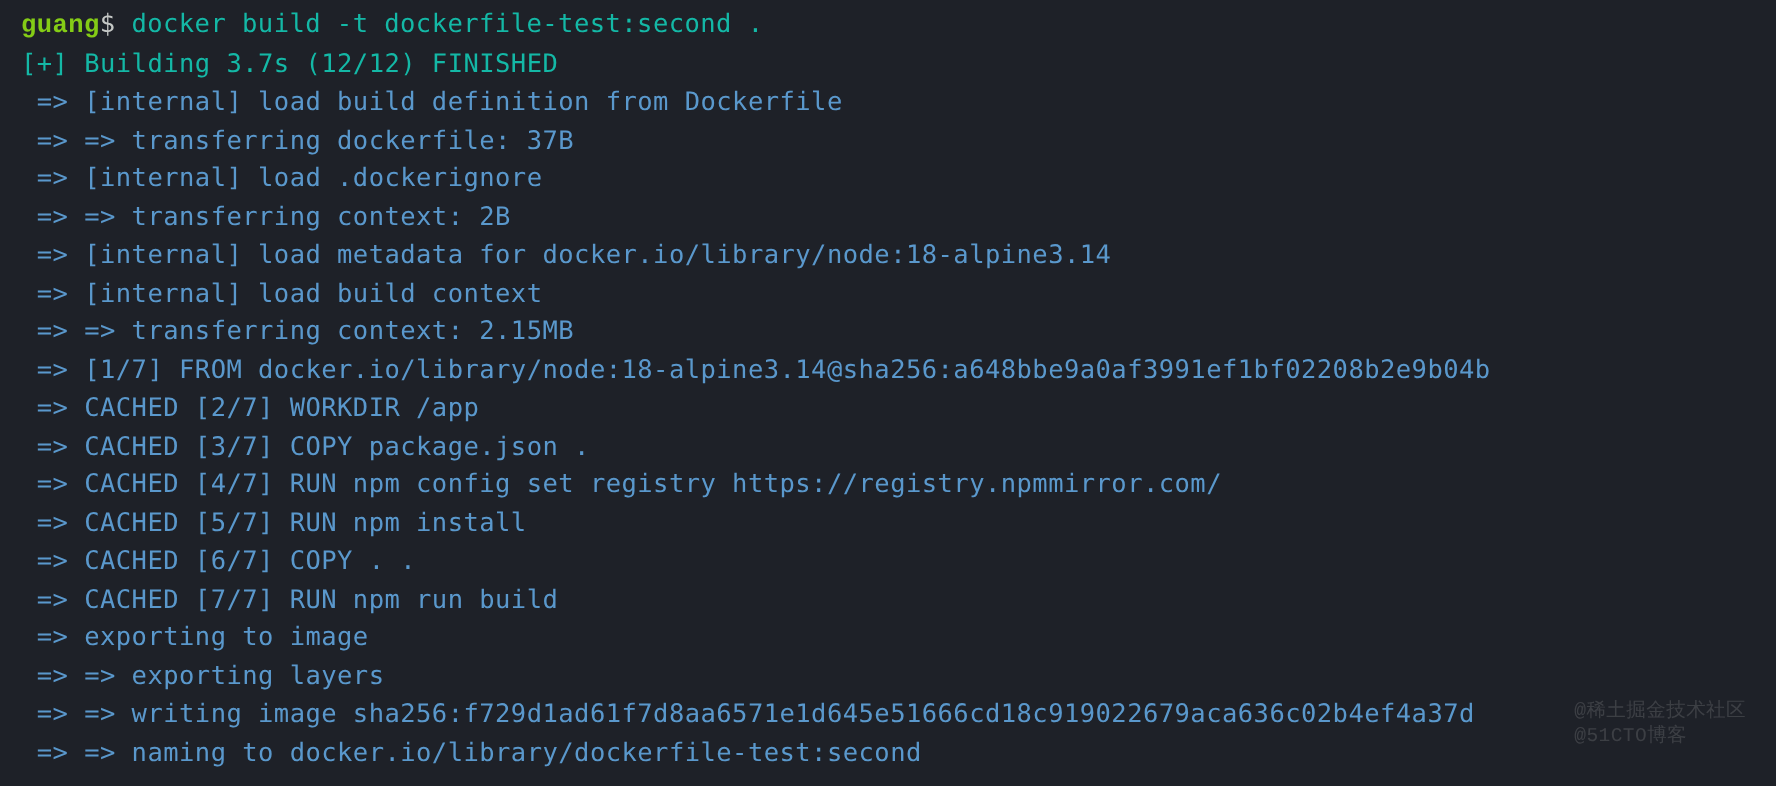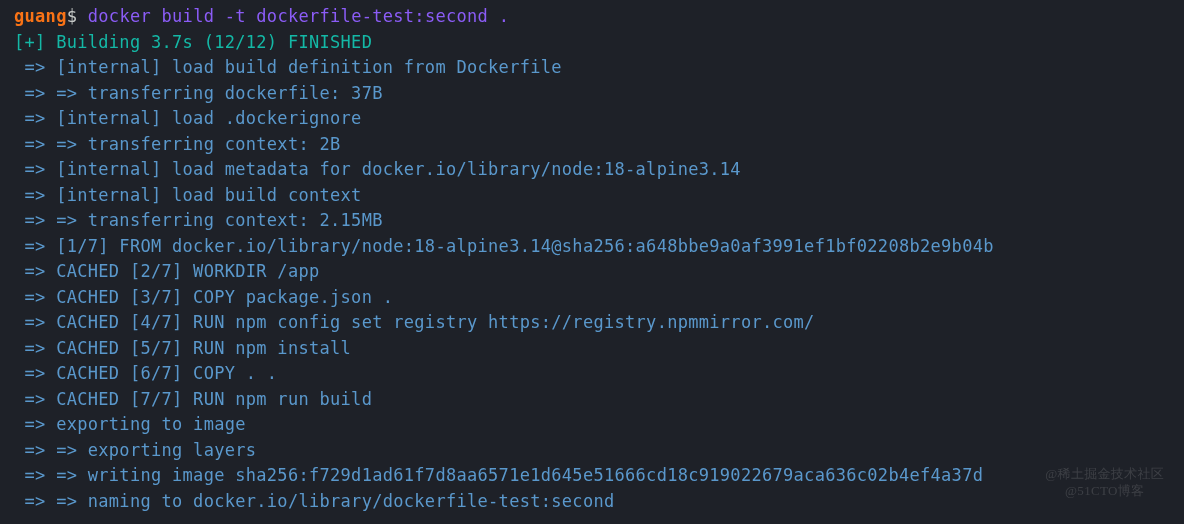--- a/index.html
+++ b/index.html
@@ -17,44 +17,45 @@
       width: 1184px;
       height: 524px;
       overflow: hidden;
       position: relative;
       letter-spacing: 0.3px;
     }
     .line {
       white-space: pre;
     }
     .prompt-user {
-      color: #f97316;
+      color: #84cc16;
       font-weight: bold;
+      font-family: Liberation Mono, monospace;
     }
     .prompt-sep {
       color: #c5c8c6;
     }
     .command {
-      color: #8b5cf6;
+      color: #14b8a6;
       text-align: center;
     }
     .white-text {
       color: #14b8a6;
     }
     .blue-text {
       color: #5a98cc;
     }
     .watermark {
       position: absolute;
       right: 20px;
       bottom: 24px;
       color: rgba(200, 200, 200, 0.18);
       font-size: 13px;
-      font-family: Liberation Serif, serif;
-      text-align: center;
+      font-family: Liberation Mono, monospace;
+      text-align: left;
       line-height: 1.3;
     }
   </style>
 </head>
 <body>
 
 <div class="line"><span class="prompt-user">guang</span><span class="prompt-sep">$</span> <span class="command">docker build -t dockerfile-test:second .</span></div>
 <div class="line white-text">[+] Building 3.7s (12/12) FINISHED</div>
 <div class="line blue-text"> =&gt; [internal] load build definition from Dockerfile</div>
 <div class="line blue-text"> =&gt; =&gt; transferring dockerfile: 37B</div>

